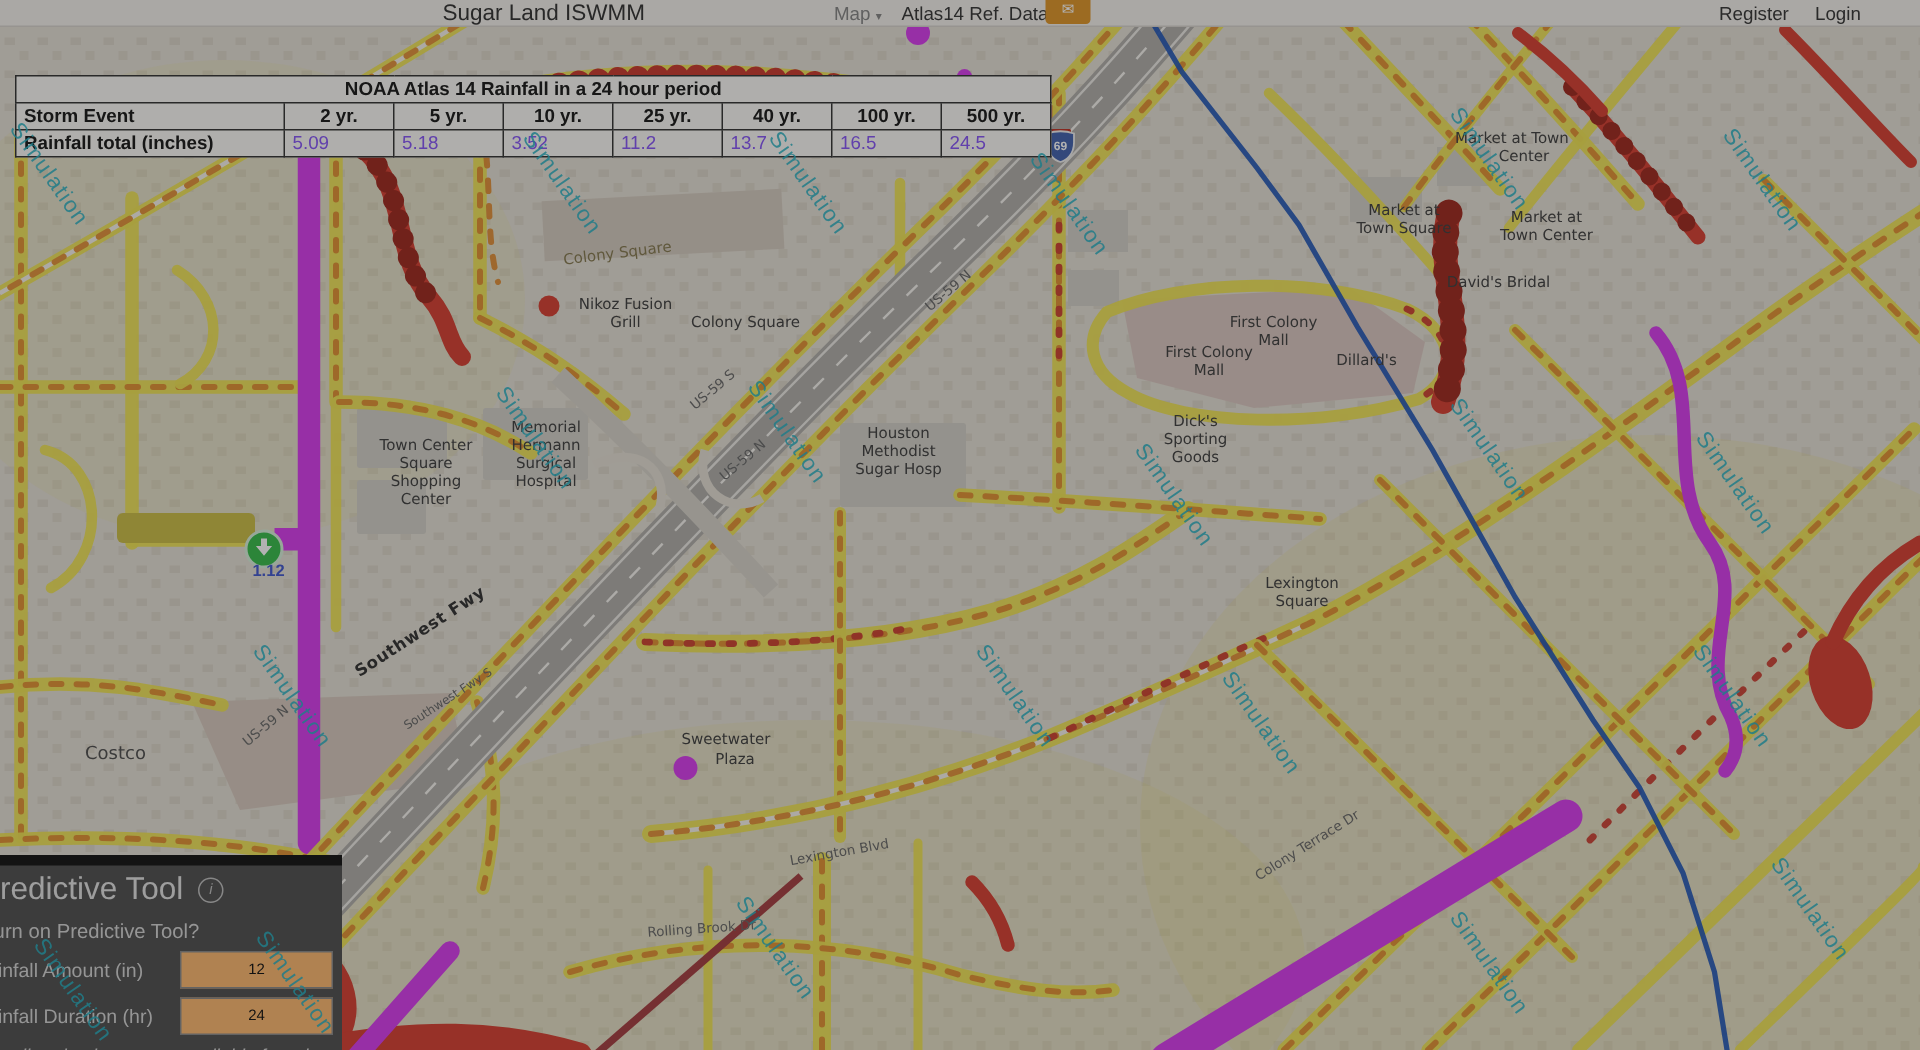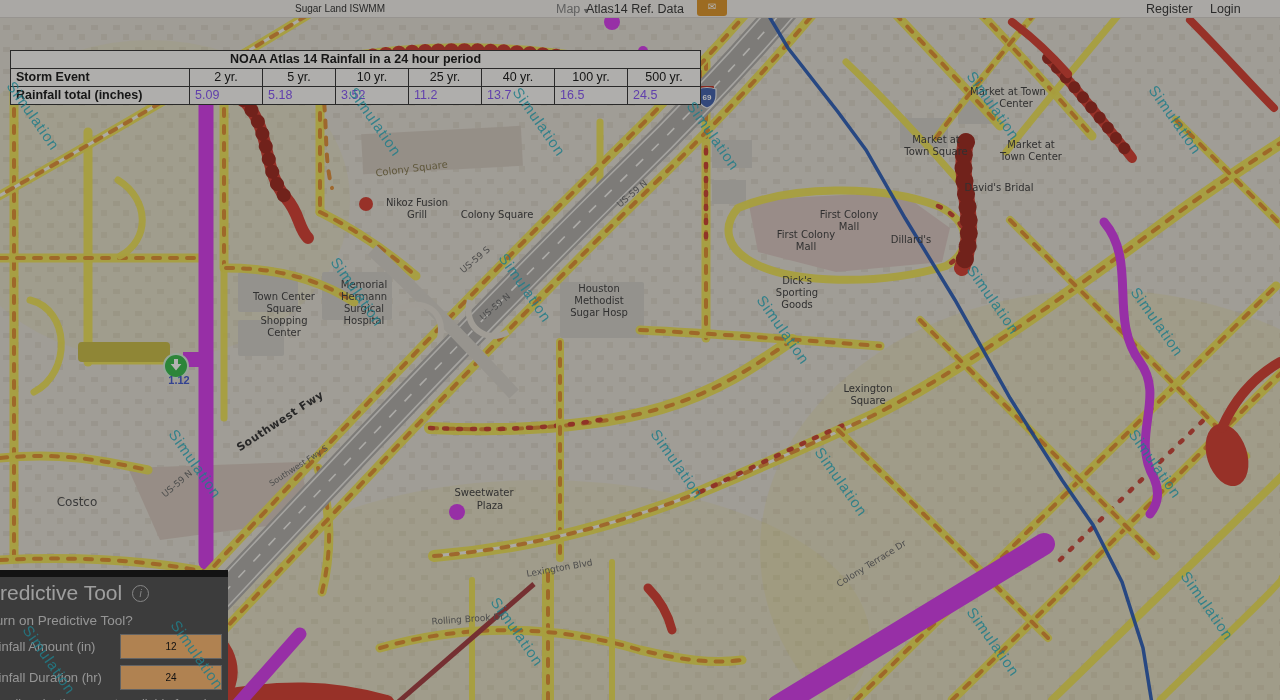--- a/index.html
+++ b/index.html
@@ -2,37 +2,37 @@
 <html><head>
 <meta charset="utf-8">
 <style>
   html,body{margin:0;padding:0;background:#111;}
   #stage{position:relative;width:1280px;height:700px;overflow:hidden;
          font-family:"Liberation Sans",sans-serif;background:#e6e1d7;}
   
   #appbar{position:absolute;left:0;top:0;width:1280px;height:17px;
           background:#f4f1ec;border-bottom:1px solid #d8d5cf;z-index:30;overflow:hidden;}
   #appbar .t{position:absolute;top:0;line-height:18px;white-space:nowrap;}
-  #app-title{left:295px;font-size:10px;color:#3a3a3a;font-weight:500;}
+  #app-title{left:295px;font-size:15px;color:#3a3a3a;font-weight:500;}
   .navlink{font-size:12.5px;color:#3d3d3d;cursor:pointer;}
   #nav-home{left:521px;margin-top:48px;}
   #nav-map{left:556px;color:#8a8a8a;}
   #nav-map .caret{font-size:8px;color:#8a8a8a;}
-  #nav-atlas{left:586px;}
+  #nav-atlas{left:601px;}
   #mail-btn{position:absolute;left:697px;top:-4px;width:30px;height:20px;background:#e09a31;
             border:none;border-radius:3px;color:#fff;font-size:10px;line-height:22px;
             text-align:center;cursor:pointer;padding:0;}
   #nav-register{left:1146px;}
   #nav-login{left:1210px;}
   
   #atlas{position:absolute;left:10px;top:50px;z-index:20;border-collapse:collapse;
          background:#fbfaf6;border:1.5px solid #2b2b2b;font-size:12.5px;color:#222;}
   #atlas td,#atlas th{border:1px solid #3c3c3c;padding:1px 5px;line-height:15px;white-space:nowrap;}
   #atlas .title{font-weight:bold;text-align:center;font-size:12.5px;}
-  #atlas th{font-weight:normal;text-align:center;width:62px;}
+  #atlas th{font-weight:bold;text-align:center;width:62px;}
   #atlas .rowhead{font-weight:bold;text-align:left;width:168px;}
   #atlas td.val{text-align:left;color:#8b5cf6;}
   
   #ptool{position:absolute;left:-26px;top:570px;width:254px;height:140px;z-index:25;
          background:#565656;color:#dedede;}
   #ptool .bar{height:7px;background:#1c1c1c;}
   #ptool .ttl{margin:4px 0 0 12px;font-size:21px;font-weight:400;color:#e2e2e2;display:flex;align-items:center;gap:10px;}
   .info-circle{display:inline-flex;width:15px;height:15px;border:1.5px solid #c2c2c2;border-radius:50%;
          font-size:10px;color:#c2c2c2;align-items:center;justify-content:center;font-style:italic;cursor:pointer;}
   #ptool .q{margin:8px 0 4px 14px;font-size:13.5px;color:#d6d6d6;}

